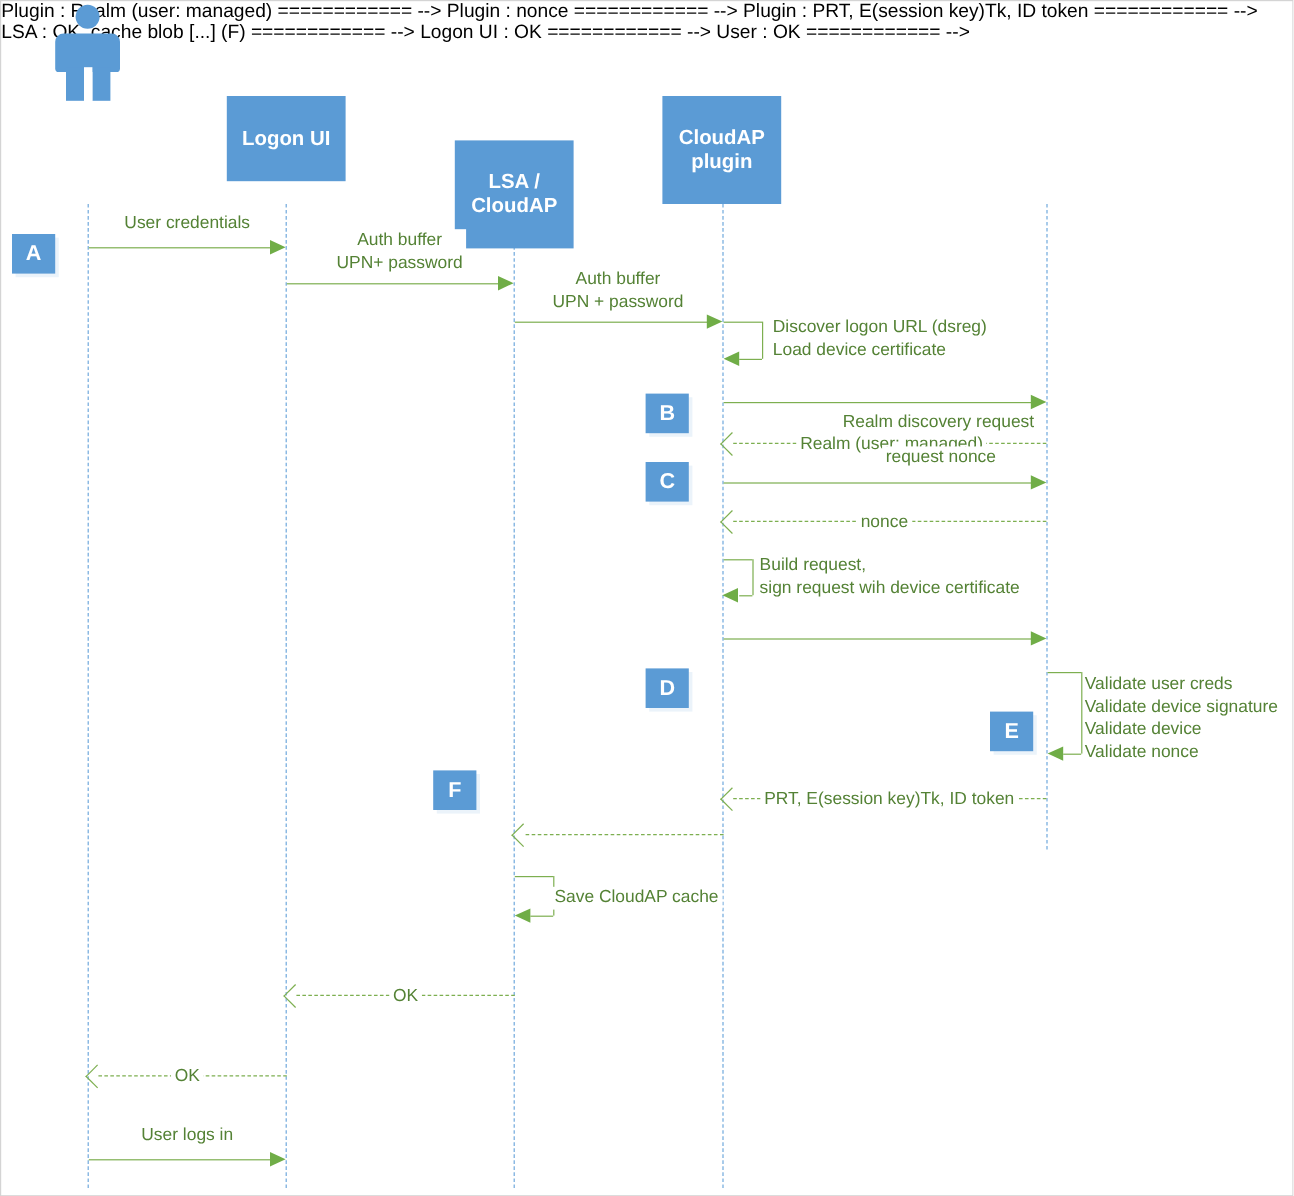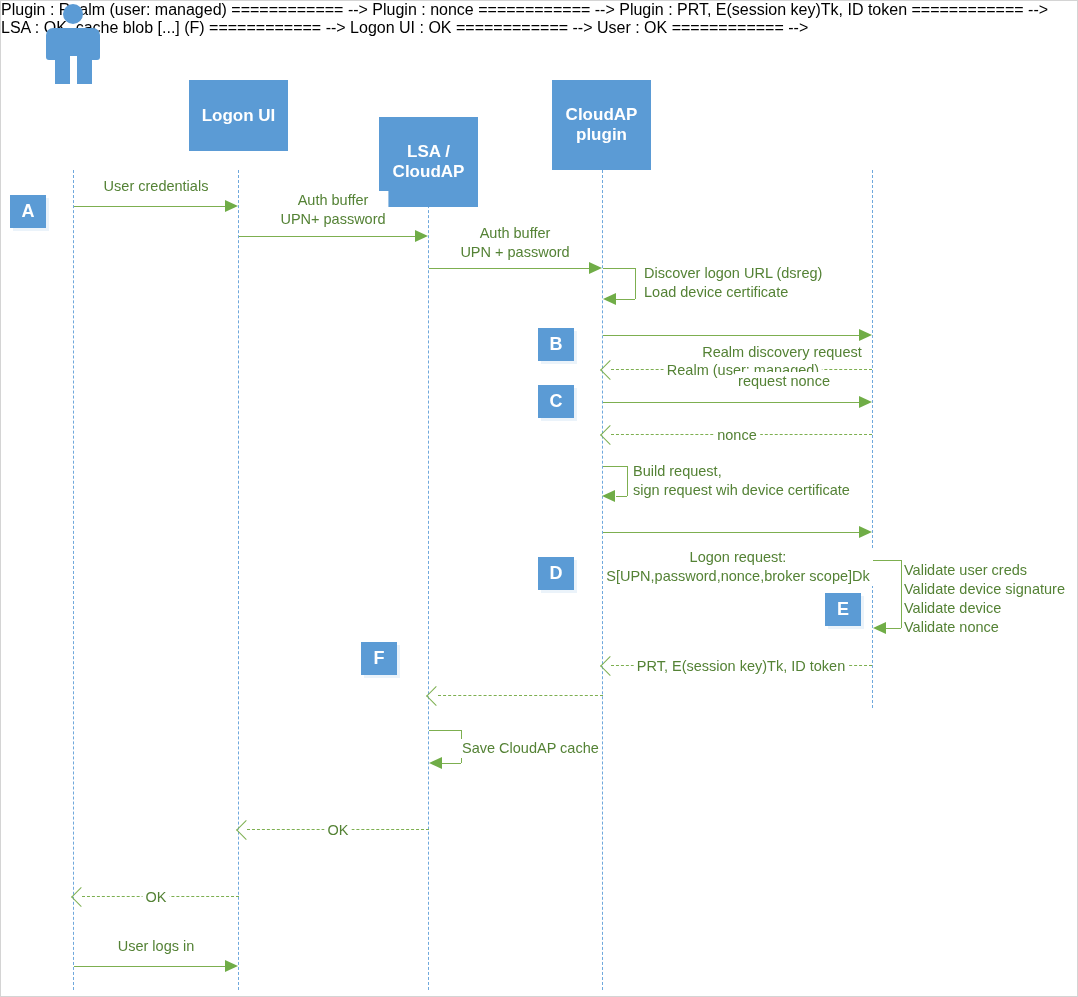--- a/index.html
+++ b/index.html
@@ -216,24 +216,20 @@
   <div class="hseg" style="left:615px;top:495px;width:11px;"></div>
   <div class="head-l" style="left:601px;top:488.5px;"></div>
   <div class="msg-label" style="left:629px;top:461px;text-align:left;">
     <div>Build request,</div>
     <div>sign request wih device certificate</div>
   </div>
 
   
   <div class="arrow-line" style="left:602px;top:531px;width:257px;"></div>
   <div class="head-r" style="left:858px;top:524.5px;"></div>
-  <div class="msg-label center" style="left:737px;top:547px;">
-    <div>Logon request:</div>
-    <div>S[UPN,password,nonce,broker scope]Dk</div>
-  </div>
 
   
   <div class="hseg" style="left:872px;top:559px;width:28px;"></div>
   <div class="vseg" style="left:900px;top:559px;height:68px;"></div>
   <div class="hseg" style="left:885px;top:627px;width:15px;"></div>
   <div class="head-l" style="left:872px;top:620.5px;"></div>
   <div class="msg-label" style="left:900px;top:560px;text-align:left;background:transparent;">
     <div>Validate user creds</div>
     <div>Validate device signature</div>
     <div>Validate device</div>

